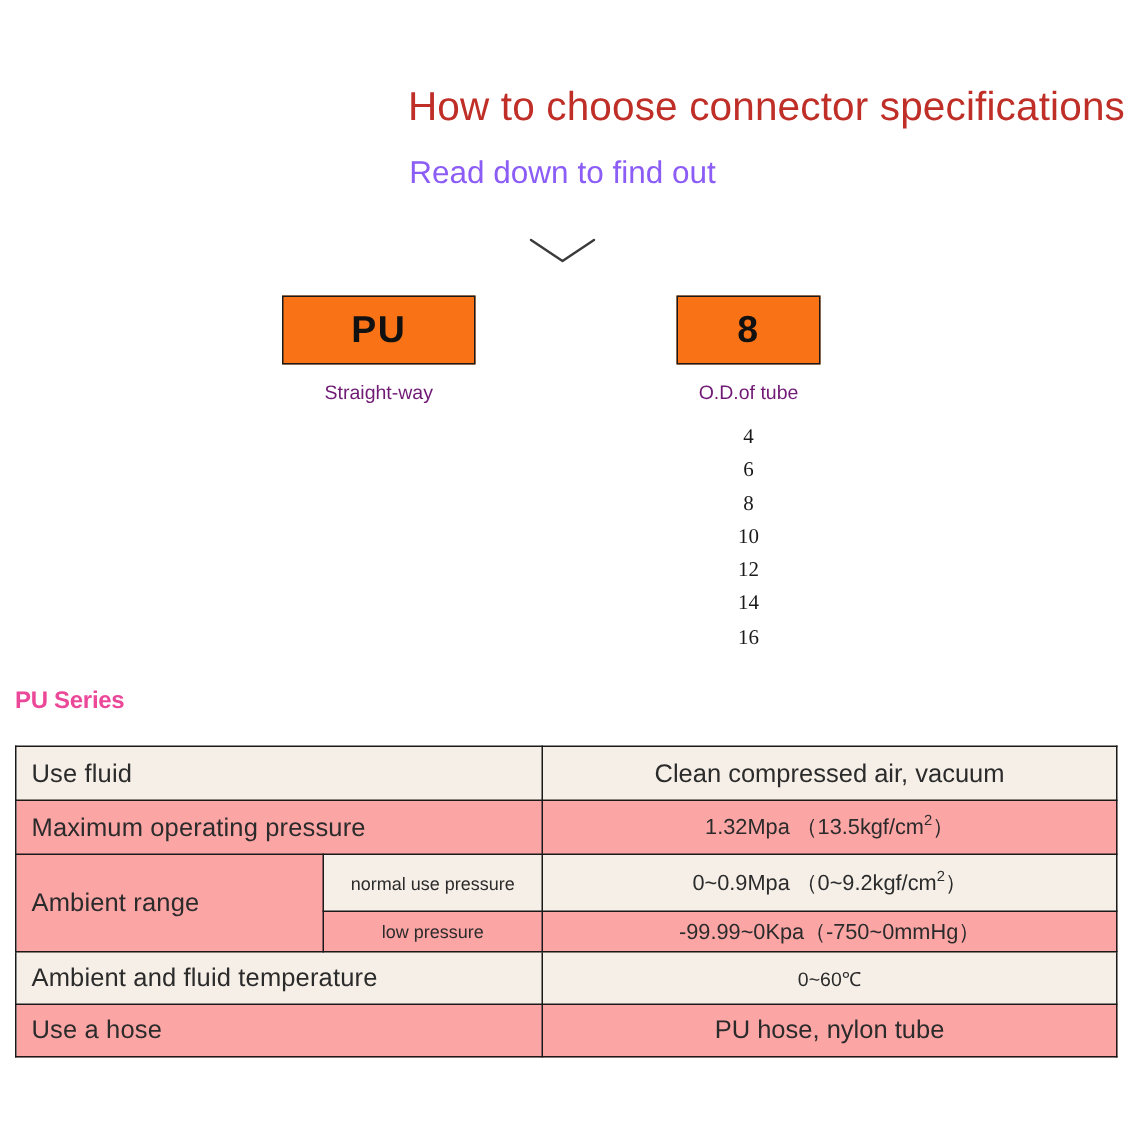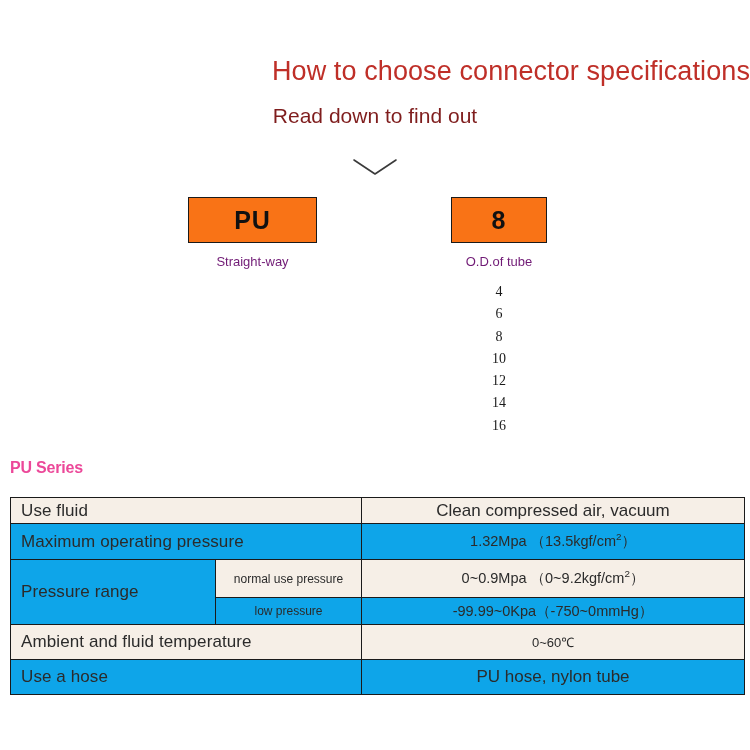--- a/index.html
+++ b/index.html
@@ -30,21 +30,21 @@
     letter-spacing: 0.1px;
     line-height: 32px;
     white-space: nowrap;
   }
   #subtitle {
     position: absolute;
     top: 103px;
     left: 0;
     width: 750px;
     text-align: center;
-    color: #7f1d1d;
+    color: #8b5cf6;
     font-size: 21px;
     font-weight: 400;
     line-height: 26px;
   }
 
   
   #chevron {
     position: absolute;
     top: 155px;
     left: 352px;
@@ -112,41 +112,41 @@
     left: 10px;
     top: 497px;
     width: 734px;
     border-collapse: collapse;
     table-layout: fixed;
   }
   #spec-table td {
     border: 1.3px solid #1a1a1a;
     padding: 0 10px;
     color: #2b2b2b;
-    background: #0ea5e9;
+    background: #fca5a5;
     vertical-align: middle;
   }
   #spec-table td.beige { background: #f6efe7; }
   td.label-cell {
     font-size: 17px;
     text-align: left;
     letter-spacing: 0.1px;
   }
   td.sub-label-cell {
     font-size: 12px;
     text-align: center;
     letter-spacing: 0;
   }
   td.value-cell {
     font-size: 17px;
     text-align: center;
   }
   td.value-cell.small { font-size: 14.5px; }
   td.value-cell.tiny  { font-size: 13px; }
-  .r1 { height: 26px; }
+  .r1 { height: 36px; }
   .r2 { height: 36px; }
   .r3 { height: 38px; }
   .r4 { height: 27px; }
   .r5 { height: 35px; }
   .r6 { height: 35px; }
   sup { font-size: 0.68em; vertical-align: super; line-height: 0; }
 </style>
 </head>
 <body>
 
@@ -188,21 +188,21 @@
     </tr>
 
     <tr class="r2">
       <td class="label-cell" colspan="2">Maximum operating pressure</td>
       <td class="value-cell small">
         <span>1.32Mpa</span>&nbsp;（<span>13.5kgf/cm</span><sup>2</sup>）
       </td>
     </tr>
 
     <tr class="r3">
-      <td class="label-cell" rowspan="2">Pressure range</td>
+      <td class="label-cell" rowspan="2">Ambient range</td>
       <td class="sub-label-cell beige">normal use pressure</td>
       <td class="value-cell small beige">
         <span>0~0.9Mpa</span>&nbsp;（<span>0~9.2kgf/cm</span><sup>2</sup>）
       </td>
     </tr>
 
     <tr class="r4">
       <td class="sub-label-cell">low pressure</td>
       <td class="value-cell small">-99.99~0Kpa（-750~0mmHg）</td>
     </tr>

